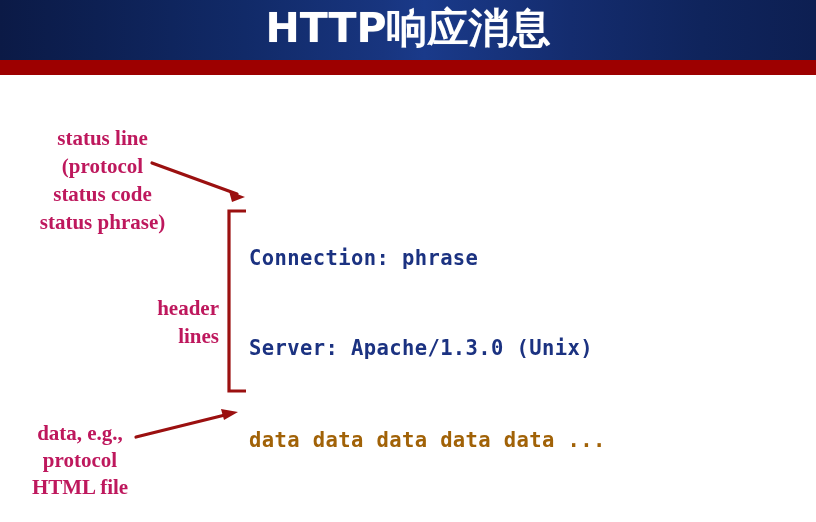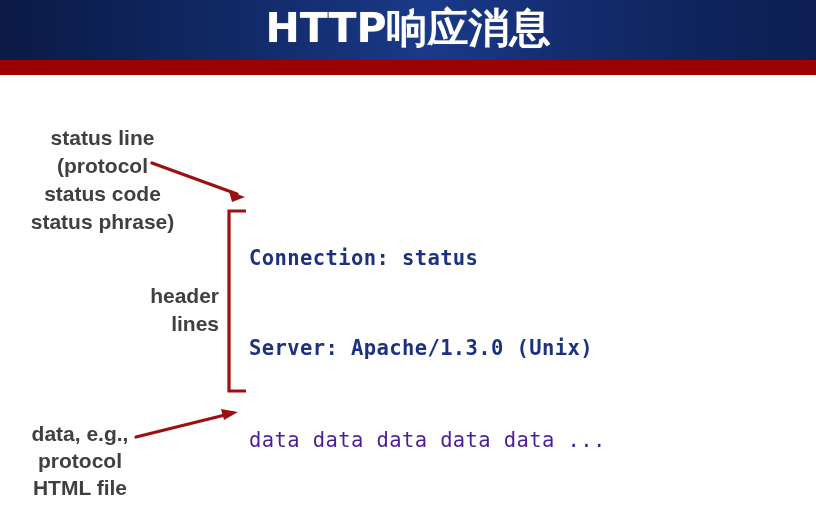--- a/index.html
+++ b/index.html
@@ -53,36 +53,36 @@
     left: 0;
     top: 60px;
     width: 816px;
     height: 15px;
     background: #9d0000;
   }
 
   
   .annotation {
     position: absolute;
-    color: #404040;
-    font-family: Liberation Sans, sans-serif;
+    color: #be185d;
+    font-family: Liberation Serif, serif;
     font-weight: bold;
     font-size: 21px;
     line-height: 28px;
     white-space: pre;
   }
   #annotation-status-line {
     left: 0px;
     top: 124px;
     width: 205px;
     text-align: center;
   }
   #annotation-header-lines {
     left: 0px;
-    top: 282px;
+    top: 294px;
     width: 219px;
     text-align: right;
   }
   #annotation-data {
     left: 0px;
     top: 420px;
     width: 160px;
     text-align: center;
     line-height: 27px;
   }
@@ -101,23 +101,23 @@
     white-space: pre;
   }
   #http-response-block .code-line {
     height: 30px;
     white-space: pre;
   }
   #http-data-line {
     position: absolute;
     left: 249px;
     top: 425px;
-    color: #4c1d95;
+    color: #a16207;
     font-family: "DejaVu Sans Mono", "Liberation Mono", monospace;
-    font-weight: normal;
+    font-weight: bold;
     font-size: 20.5px;
     line-height: 30px;
     letter-spacing: 0.4px;
     white-space: pre;
   }
 
   
   #slide-vector-overlay {
     position: absolute;
     left: 0;
@@ -141,21 +141,21 @@
 status phrase)</div>
 
 <div class="annotation" id="annotation-header-lines">header
 lines</div>
 
 <div class="annotation" id="annotation-data">data, e.g.,
 protocol
 HTML file</div>
 
 <div id="http-response-block">
-  <div class="code-line">Connection: status</div>
+  <div class="code-line">Connection: phrase</div>
   <div class="code-line">Server: Apache/1.3.0 (Unix)</div>
   
   
   
 </div>
 
 <div id="http-data-line">data data data data data ...</div>
 
 <svg id="slide-vector-overlay" viewBox="0 0 816 522" width="816" height="522">
 

